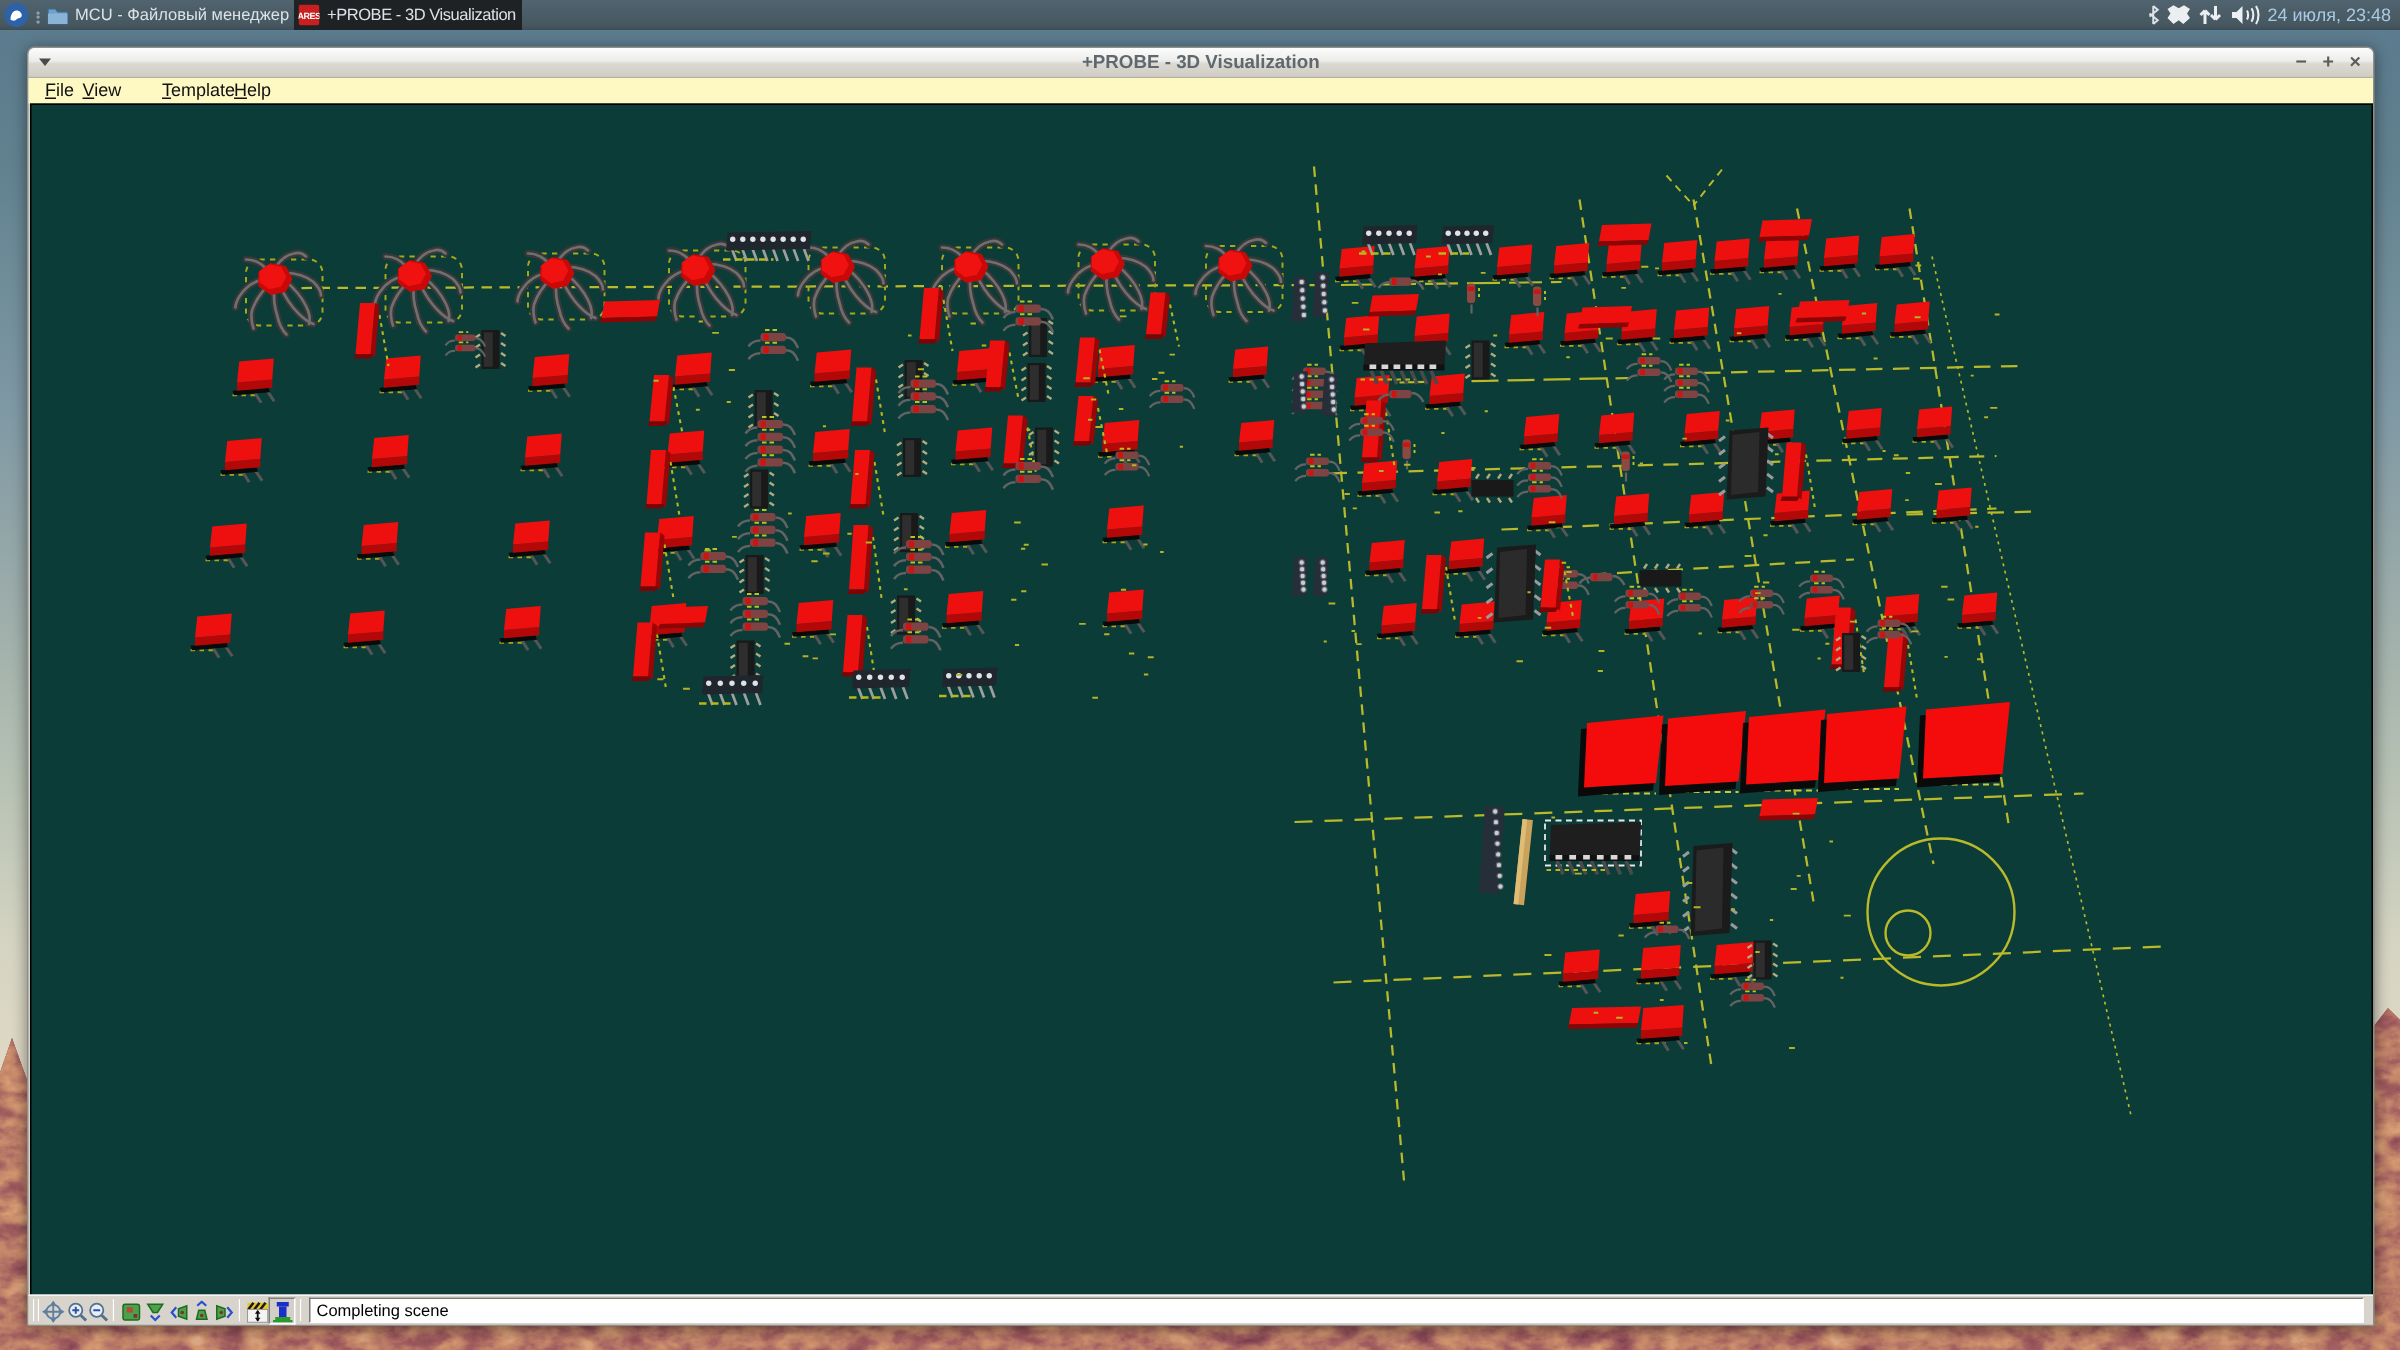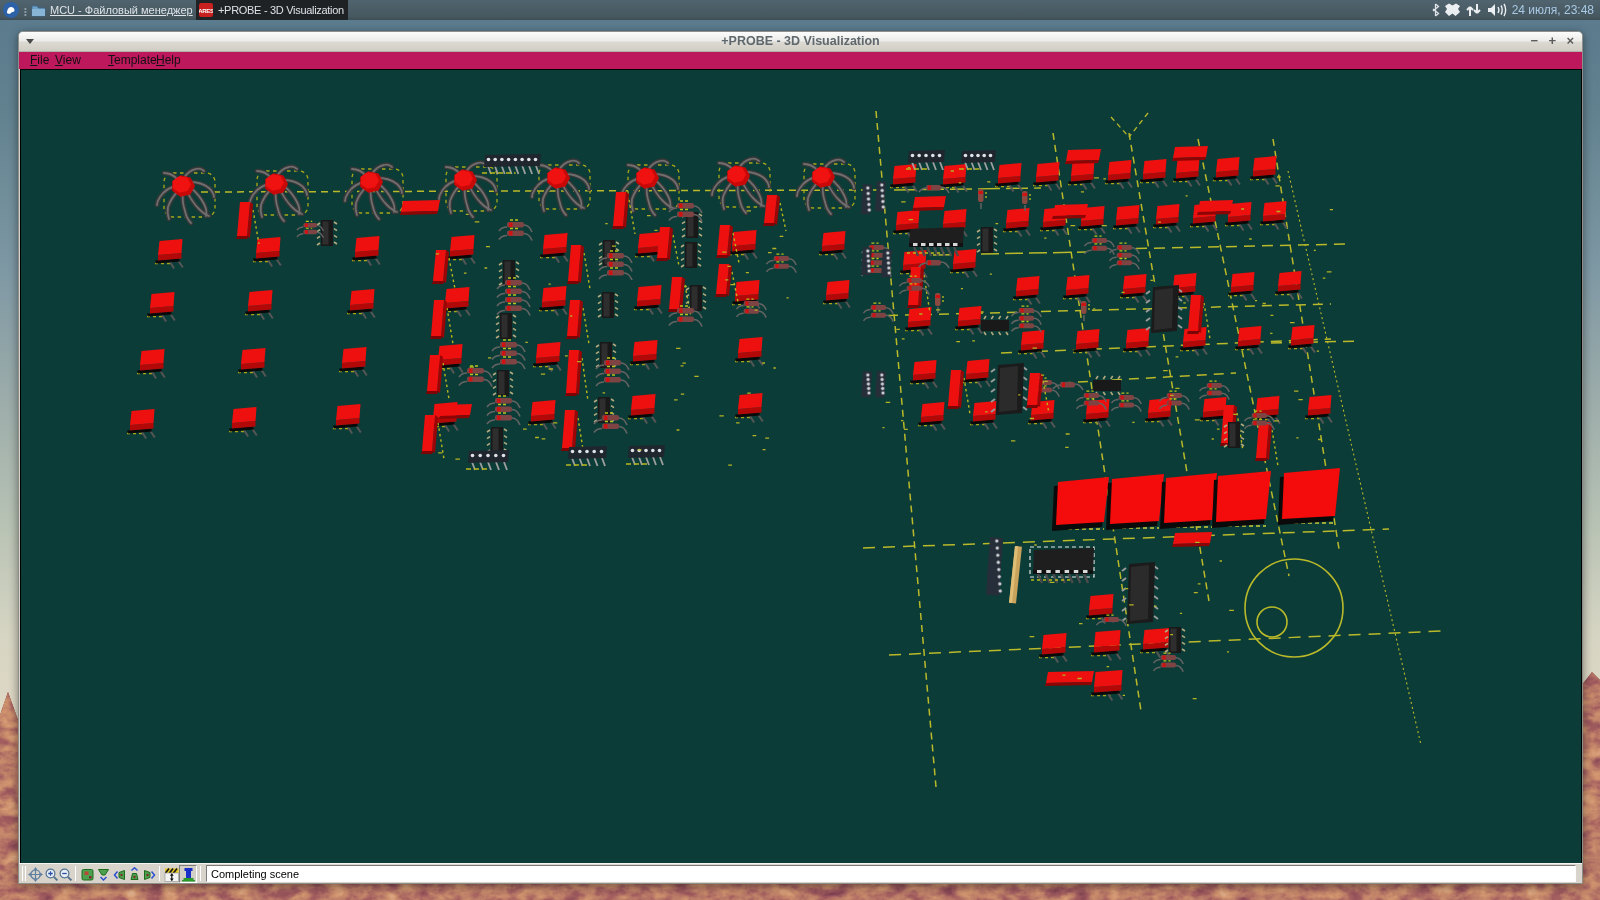--- a/index.html
+++ b/index.html
@@ -2,31 +2,31 @@
 <html><head><meta charset="utf-8"><title>d</title><style>
 * { margin:0; padding:0; box-sizing:border-box; }
 html,body { width:1600px; height:900px; overflow:hidden; font-family:"Liberation Sans",sans-serif; }
 #desk { position:absolute; inset:0; width:1600px; height:900px;
   background:linear-gradient(180deg,#5a7a8e 0%,#61818f 12%,#7e98a4 30%,#9dadaa 45%,#b7c2b4 58%,#d5d4c2 70%,#ded8c5 78%);
 }
 #rock { position:absolute; left:0; top:640px; width:1600px; height:260px; }
 #panel { position:absolute; left:0; top:0; width:1600px; height:20px;
   background:linear-gradient(180deg,#50646f 0%,#46575f 85%,#3e4d55 100%); color:#e2e6e9; font-size:12px; }
 #panel .task { position:absolute; top:0; height:20px; display:flex; align-items:center; color:#dde2e6; white-space:nowrap; }
-#ptxt1 { left:50px; font-size:11px; width:146px; overflow:hidden;text-decoration:underline; }
+#ptxt1 { left:50px; font-size:11px; width:146px; overflow:hidden; }
 #task2 { left:196px; width:152px; background:#1f2224; padding-left:3px; color:#e8e8e8; font-size:11px; letter-spacing:-0.3px; overflow:hidden; }
 #clock { position:absolute; right:6px; top:0; height:20px; line-height:20px; color:#a9c9e4; font-size:12px; }
 #win { position:absolute; left:18px; top:31px; width:1565px; height:853px; background:#d8d4cb;
   border:1px solid #8e8e8a; border-radius:5px 5px 0 0; box-shadow:0 2px 10px rgba(0,0,0,0.45); }
 #tbar { position:absolute; left:0; top:0; width:100%; height:20px; border-radius:4px 4px 0 0;
   background:linear-gradient(180deg,#fcfcfc 0%,#ececea 45%,#dcd9d2 55%,#d0cdc5 100%); border-bottom:1px solid #b2afa7; }
 #tbar .ttl { position:absolute; left:0; right:0; top:2px; text-align:center; font-size:12.5px; font-weight:bold; color:#5f686d; }
 #tbar .mn { position:absolute; left:7px; top:7px; width:0; height:0; border-left:4px solid transparent; border-right:4px solid transparent; border-top:5px solid #4a4a4a; }
 #tbar .wb { position:absolute; top:1px; font-size:13px; font-weight:bold; color:#5c5c5c; }
-#menubar { position:absolute; left:0; top:20px; width:100%; height:17px; background:#be185d; font-size:12px; color:#111; }
+#menubar { position:absolute; left:0; top:20px; width:100%; height:17px; background:#fef9c3; font-size:12px; color:#111; }
 #menubar span { position:absolute; top:1px; }
 #menubar u { text-decoration:underline; }
 #canvas { position:absolute; left:1px; top:37px; width:1562px; height:796px; background:#0c3c37; border:1px solid #000; }
 #tb { position:absolute; left:0; bottom:0; width:100%; height:20px; background:#d8d4cb; border-top:1px solid #f6f5f2;padding-left:28px; }
 .tbi { position:absolute; top:3px; }
 .sep { position:absolute; top:2px; width:1px; height:15px; background:#9a978f; border-right:1px solid #fff; }
 #status { position:absolute; left:187px; top:1px; width:1370px; height:17px; background:#fff;
   border:1px solid; border-color:#7a7a7a #fdfdfd #fdfdfd #7a7a7a; font-size:11px; padding:2px 0 0 4px; color:#000; }
 </style></head>
 <body>

